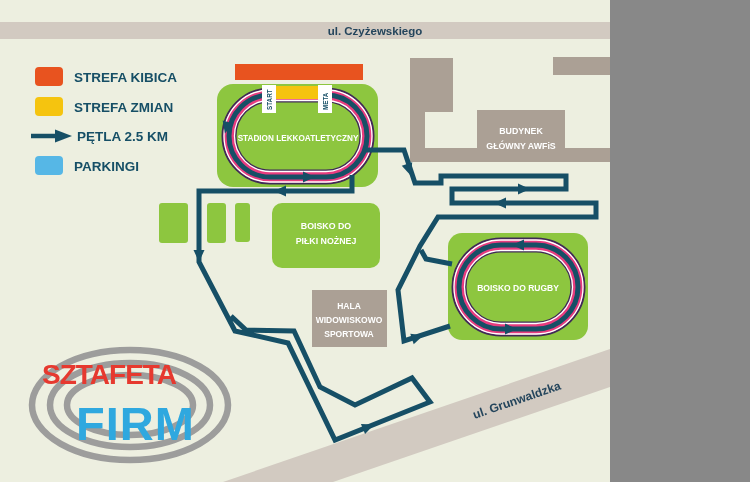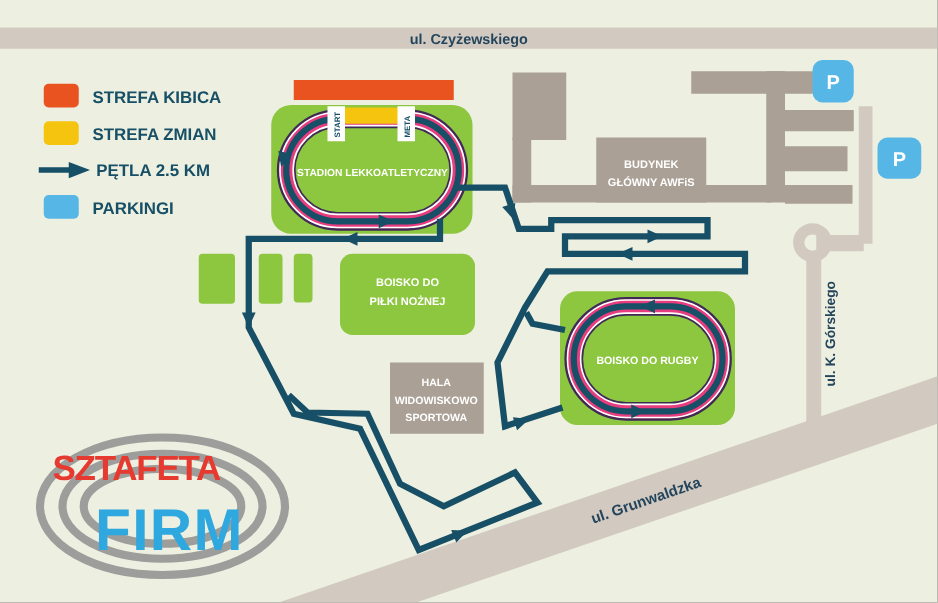--- a/index.html
+++ b/index.html
@@ -1,16 +1,16 @@
 <!DOCTYPE html>
 <html><head>
 <meta charset="utf-8">
 <style>
   html,body{margin:0;padding:0;background:#888;}
-  .canvas{width:750px;height:482px;position:relative;background:#EDEFE0;font-family:"Liberation Sans",sans-serif;overflow:hidden;}
+  .canvas{width:610px;height:482px;position:relative;background:#EDEFE0;font-family:"Liberation Sans",sans-serif;overflow:hidden;}
   svg text{font-family:"Liberation Sans",sans-serif;font-weight:bold;}
 </style>
 </head>
 <body>
 
 <div class="canvas">
 <svg width="750" height="482" viewBox="0 0 750 482">
 
   <rect x="0" y="0" width="750" height="482" fill="#EDEFE0"></rect>
 

